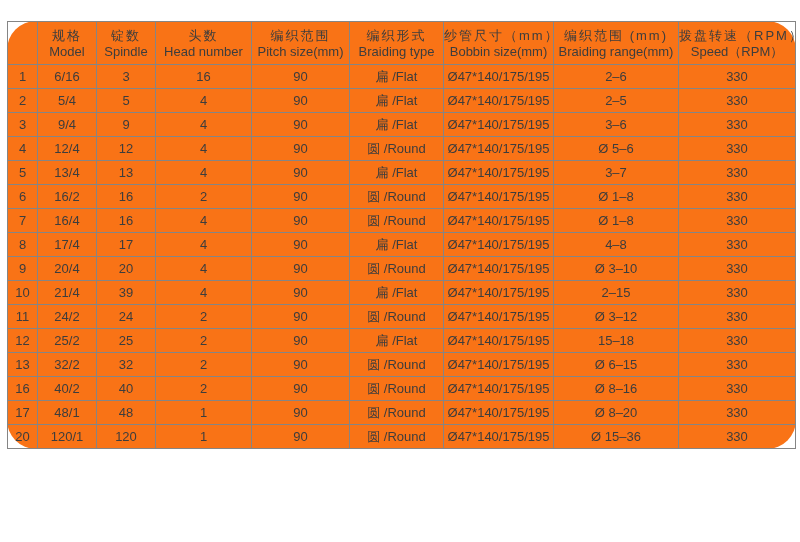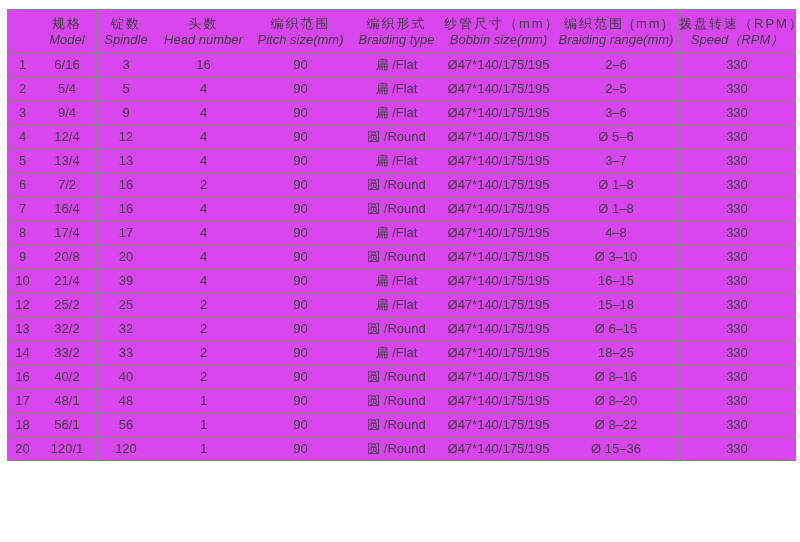--- a/index.html
+++ b/index.html
@@ -10,23 +10,24 @@
   body {
     width: 800px;
     height: 542px;
     overflow: hidden;
     font-family: "Liberation Sans", "DejaVu Sans", sans-serif;
     color: #3d3d3d;
   }
   table.spec {
     border-collapse: collapse;
     table-layout: fixed;
-    margin: 9px 0 0 7px;
+    margin: 21px 0 0 7px;
     width: 788px;
-    background: #d946ef;
+    background: #f97316;
+    border-radius: 29px;
   }
   table.spec th, table.spec td {
     border: 1px solid #858585;
     text-align: center;
     vertical-align: middle;
     padding: 0;
     font-size: 13px;
     font-weight: normal;
     color: #3d3d3d;
     white-space: nowrap;
@@ -40,21 +41,20 @@
   }
   .hdr-zh {
     display: block;
     line-height: 17px;
     letter-spacing: 2px;
   }
   .hdr-en {
     display: block;
     line-height: 16px;
     letter-spacing: 0;
-    font-style: italic;
   }
   col.c1 { width: 30px; }
   col.c2 { width: 59px; }
   col.c3 { width: 59px; }
   col.c4 { width: 96px; }
   col.c5 { width: 98px; }
   col.c6 { width: 94px; }
   col.c7 { width: 110px; }
   col.c8 { width: 125px; }
   col.c9 { width: 117px; }
@@ -165,21 +165,21 @@
         <td>13</td>
         <td>4</td>
         <td>90</td>
         <td>扁 /Flat</td>
         <td>Ø47*140/175/195</td>
         <td>3–7</td>
         <td>330</td>
       </tr>
       <tr>
         <td>6</td>
-        <td>7/2</td>
+        <td>16/2</td>
         <td>16</td>
         <td>2</td>
         <td>90</td>
         <td>圆 /Round</td>
         <td>Ø47*140/175/195</td>
         <td>Ø 1–8</td>
         <td>330</td>
       </tr>
       <tr>
         <td>7</td>
@@ -198,38 +198,49 @@
         <td>17</td>
         <td>4</td>
         <td>90</td>
         <td>扁 /Flat</td>
         <td>Ø47*140/175/195</td>
         <td>4–8</td>
         <td>330</td>
       </tr>
       <tr>
         <td>9</td>
-        <td>20/8</td>
+        <td>20/4</td>
         <td>20</td>
         <td>4</td>
         <td>90</td>
         <td>圆 /Round</td>
         <td>Ø47*140/175/195</td>
         <td>Ø 3–10</td>
         <td>330</td>
       </tr>
       <tr>
         <td>10</td>
         <td>21/4</td>
         <td>39</td>
         <td>4</td>
         <td>90</td>
         <td>扁 /Flat</td>
         <td>Ø47*140/175/195</td>
-        <td>16–15</td>
+        <td>2–15</td>
+        <td>330</td>
+      </tr>
+      <tr>
+        <td>11</td>
+        <td>24/2</td>
+        <td>24</td>
+        <td>2</td>
+        <td>90</td>
+        <td>圆 /Round</td>
+        <td>Ø47*140/175/195</td>
+        <td>Ø 3–12</td>
         <td>330</td>
       </tr>
       <tr>
         <td>12</td>
         <td>25/2</td>
         <td>25</td>
         <td>2</td>
         <td>90</td>
         <td>扁 /Flat</td>
         <td>Ø47*140/175/195</td>
@@ -238,31 +249,20 @@
       </tr>
       <tr>
         <td>13</td>
         <td>32/2</td>
         <td>32</td>
         <td>2</td>
         <td>90</td>
         <td>圆 /Round</td>
         <td>Ø47*140/175/195</td>
         <td>Ø 6–15</td>
-        <td>330</td>
-      </tr>
-      <tr>
-        <td>14</td>
-        <td>33/2</td>
-        <td>33</td>
-        <td>2</td>
-        <td>90</td>
-        <td>扁 /Flat</td>
-        <td>Ø47*140/175/195</td>
-        <td>18–25</td>
         <td>330</td>
       </tr>
       <tr>
         <td>16</td>
         <td>40/2</td>
         <td>40</td>
         <td>2</td>
         <td>90</td>
         <td>圆 /Round</td>
         <td>Ø47*140/175/195</td>
@@ -274,31 +274,20 @@
         <td>48/1</td>
         <td>48</td>
         <td>1</td>
         <td>90</td>
         <td>圆 /Round</td>
         <td>Ø47*140/175/195</td>
         <td>Ø 8–20</td>
         <td>330</td>
       </tr>
       <tr>
-        <td>18</td>
-        <td>56/1</td>
-        <td>56</td>
-        <td>1</td>
-        <td>90</td>
-        <td>圆 /Round</td>
-        <td>Ø47*140/175/195</td>
-        <td>Ø 8–22</td>
-        <td>330</td>
-      </tr>
-      <tr>
         <td>20</td>
         <td>120/1</td>
         <td>120</td>
         <td>1</td>
         <td>90</td>
         <td>圆 /Round</td>
         <td>Ø47*140/175/195</td>
         <td>Ø 15–36</td>
         <td>330</td>
       </tr>

